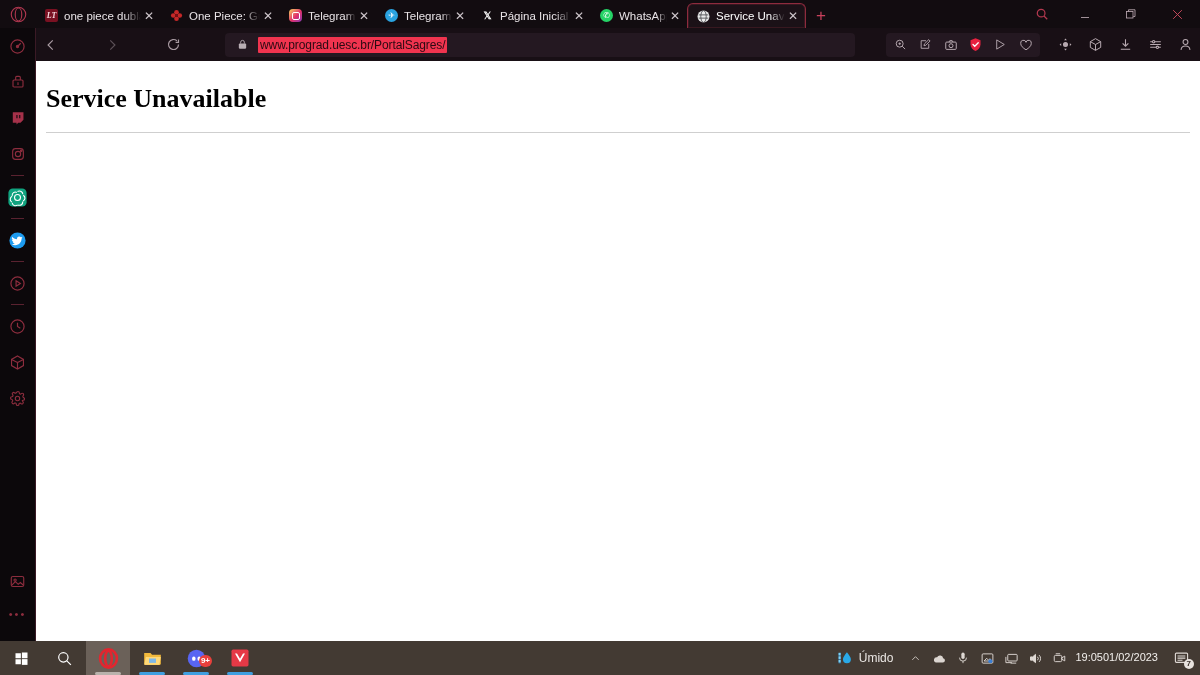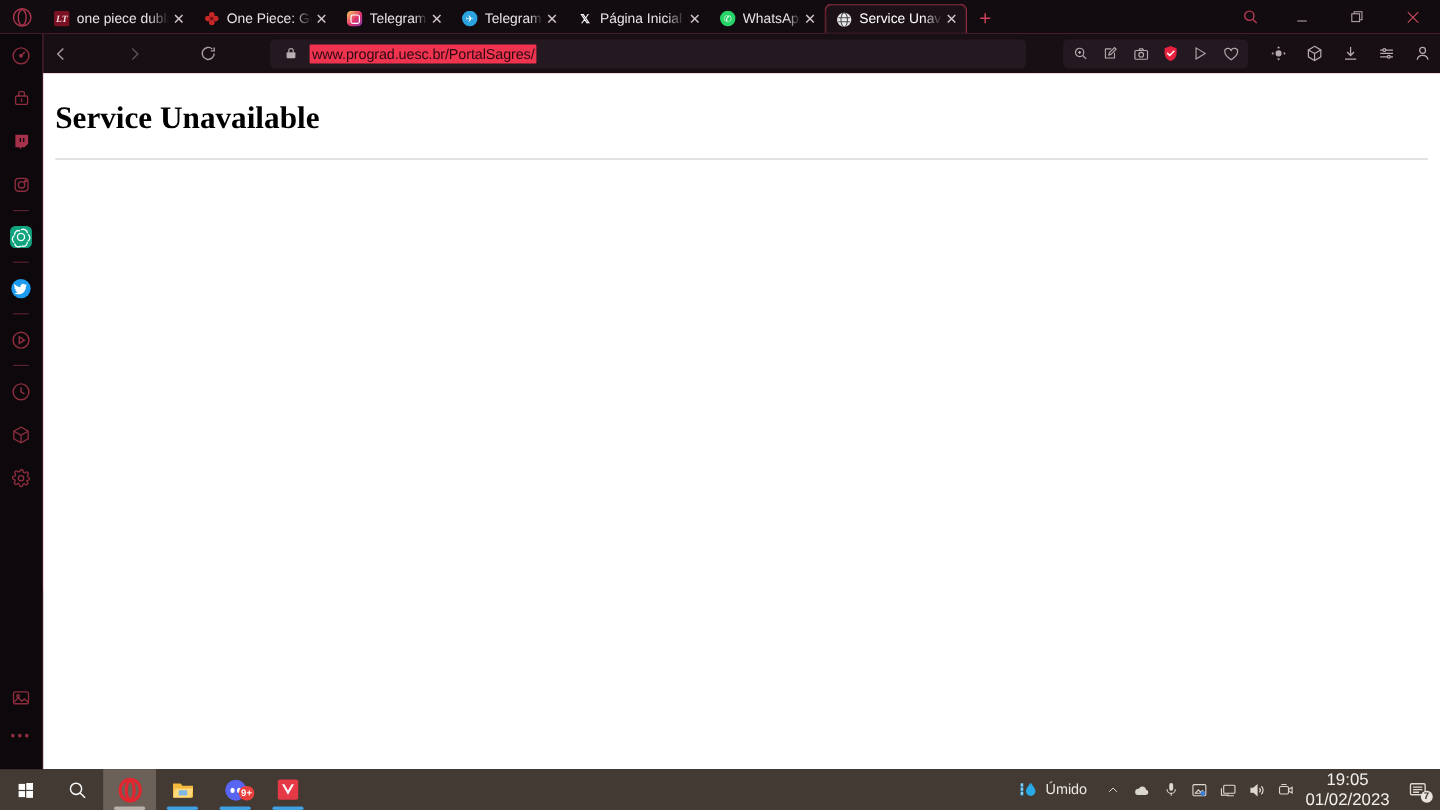--- a/index.html
+++ b/index.html
@@ -5,21 +5,21 @@
   html,body{margin:0;padding:0;}
   body{
     width:1200px;height:675px;overflow:hidden;
     background:#0d0a0c;
     font-family:"Liberation Sans", sans-serif;
     -webkit-font-smoothing:antialiased;
   }
   .app{position:relative;width:1200px;height:675px;}
 
   
-  .browser{position:absolute;left:0;top:0;width:1200px;height:491px;background:#ec4899;}
+  .browser{position:absolute;left:0;top:0;width:1200px;height:491px;background:#f0abfc;}
 
   
   .tabstrip{position:absolute;left:0;top:0;width:1200px;height:28px;background:#120c10;display:flex;align-items:flex-end;}
   .opera-logo{width:36px;height:28px;display:flex;align-items:center;justify-content:center;}
   .opera-logo svg{display:block;}
   .tabs{display:flex;align-items:flex-end;height:28px;flex:0 0 auto;}
   .tab{
     position:relative;height:25px;display:flex;align-items:center;
     padding:0 4px 0 9px;width:96px;box-sizing:border-box;
     color:#e8e3e6;font-size:11.5px;border-radius:6px 6px 0 0;
@@ -80,21 +80,21 @@
   .tbk.start{width:42px;}
   .tbk.search{width:44px;}
   .tbk.app{width:44px;}
   .tbk.app.active{background:#6b6159;}
   .runbar{position:absolute;bottom:0;left:9px;right:9px;height:3px;background:#3f9fe0;border-radius:2px;}
   .runbar.gray{background:#b9b2ac;}
   .badge{position:absolute;right:6px;bottom:8px;background:#e8403c;color:#fff;font-size:8px;line-height:1;padding:2px 2px;border-radius:6px;font-weight:bold;}
   .tray{margin-left:auto;display:flex;height:34px;padding-right:4px;}
   .weather{display:flex;align-items:center;gap:5px;padding:0 10px 0 6px;color:#eae6e3;font-size:12px;}
   .trayicon{width:24px;height:34px;display:flex;align-items:center;justify-content:center;color:#ded8d3;}
-  .clock{display:flex;flex-direction:column;align-items:center;justify-content:center;color:#f2efec;font-size:14px;line-height:1.25;padding:0 8px 0 4px;}
+  .clock{display:flex;flex-direction:row;align-items:center;justify-content:center;color:#f2efec;font-size:11px;line-height:1.25;padding:0 8px 0 4px;}
   .notif{width:30px;height:34px;display:flex;align-items:center;justify-content:center;position:relative;color:#ded8d3;}
   .notif .nb{position:absolute;right:2px;bottom:6px;background:#e8e3df;color:#3a322c;font-size:8px;border-radius:7px;padding:1px 3px;line-height:1;font-weight:bold;}
 
   
   .fv-lt{width:13px;height:13px;background:#7a1122;border-radius:2px;display:flex;align-items:center;justify-content:center;
          color:#f3d7dc;font-size:8px;font-weight:bold;font-family:"Liberation Serif",serif;font-style:italic;}
   .fv-ig{width:13px;height:13px;border-radius:4px;background:linear-gradient(135deg,#f9d85e,#e1306c 55%,#833ab4);display:flex;align-items:center;justify-content:center;}
   .fv-ig i{width:6px;height:6px;border:1.2px solid #fff;border-radius:2px;display:block;}
   .fv-tg{width:13px;height:13px;border-radius:50%;background:#2aa3e0;display:flex;align-items:center;justify-content:center;color:#fff;font-size:8px;}
   .fv-x{width:13px;height:13px;display:flex;align-items:center;justify-content:center;color:#fff;font-size:10px;font-weight:bold;font-family:"Liberation Serif",serif;}

